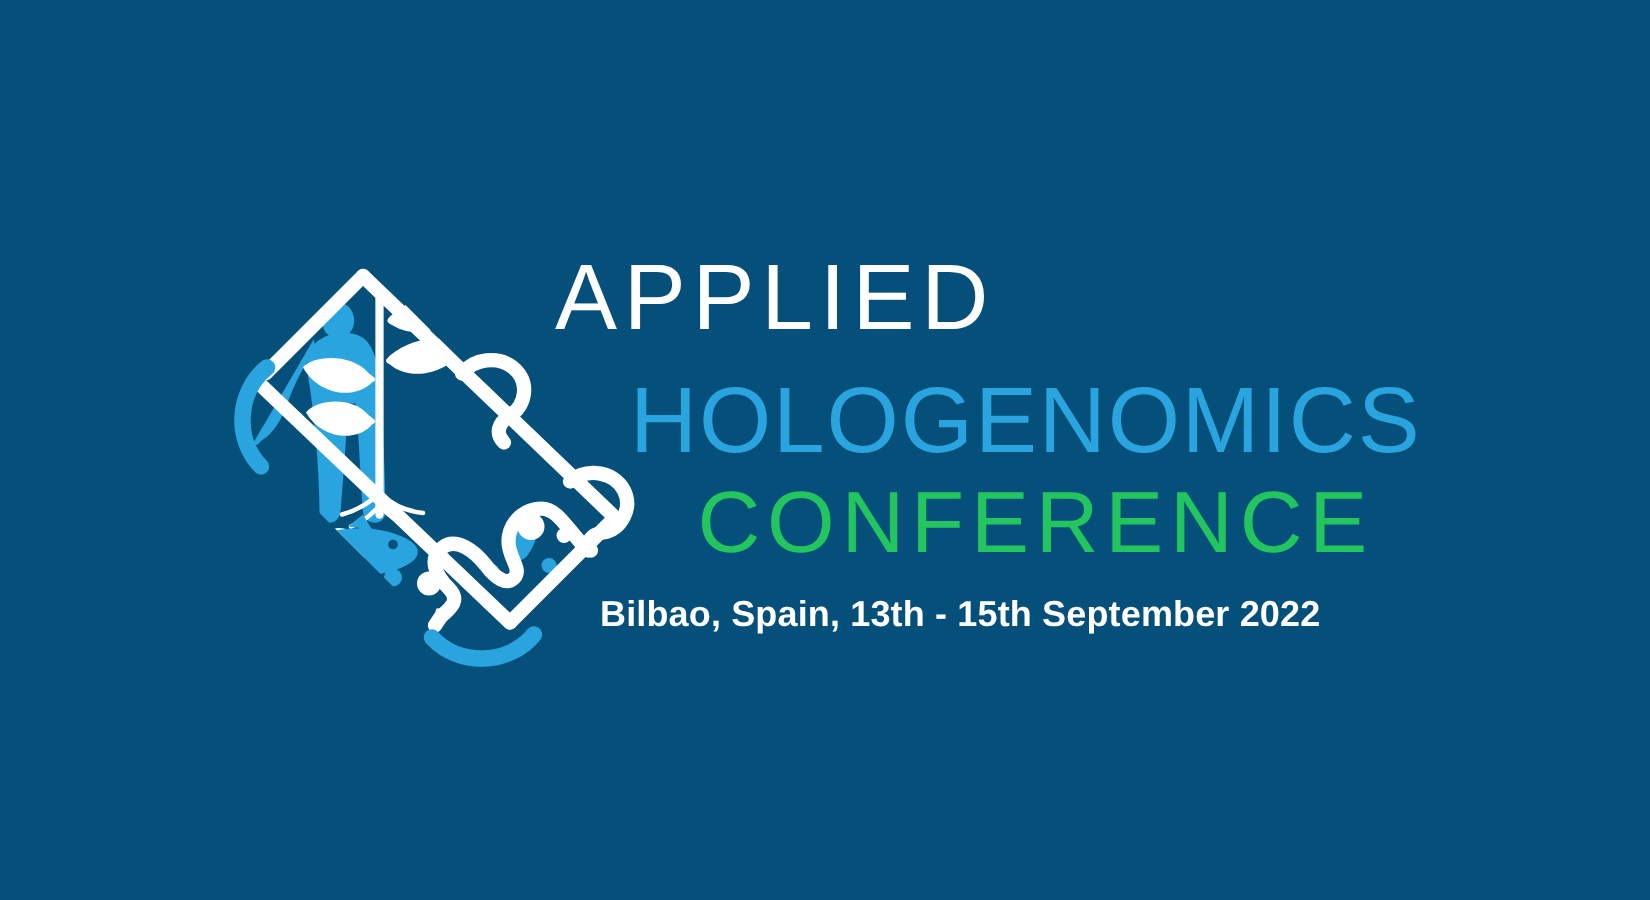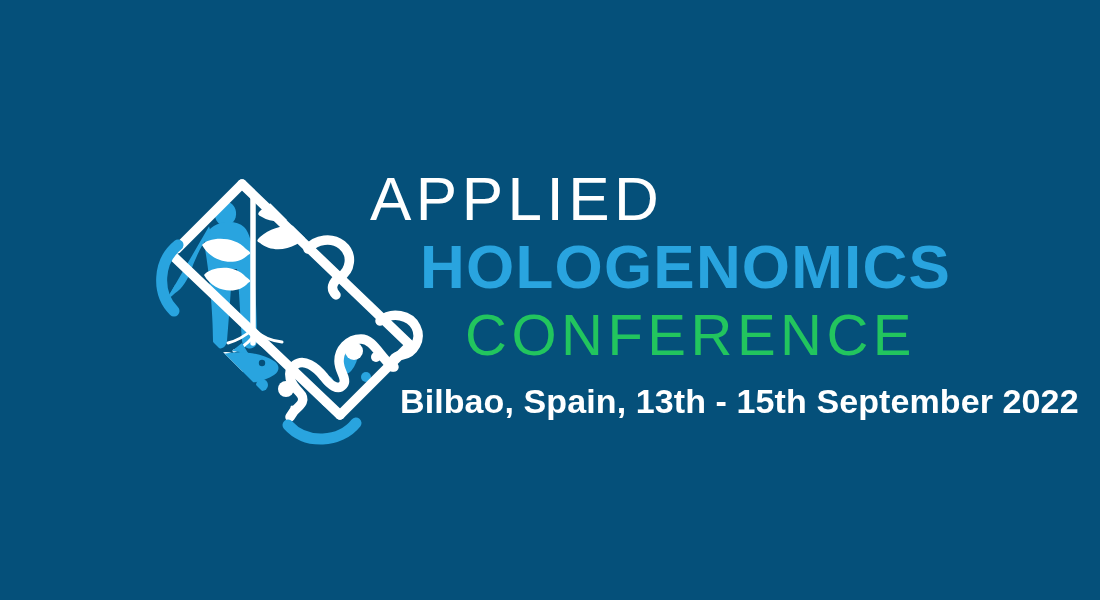--- a/index.html
+++ b/index.html
@@ -40,40 +40,40 @@
     font-size: 62px;
     font-weight: 300;
     letter-spacing: 4.5px;
     color: #ffffff;
     line-height: 1;
     white-space: nowrap;
     padding-left: 4px;
   }
   .line-hologenomics {
     font-size: 62px;
-    font-weight: 700;
+    font-weight: 400;
     letter-spacing: 1.2px;
     color: #29a4df;
     line-height: 1;
     white-space: nowrap;
-    margin-top: 6px;
+    margin-top: 20px;
     padding-left: 54px;
   }
   .line-conference {
     font-size: 58px;
     font-weight: 300;
     letter-spacing: 4.5px;
     color: #22c55e;
     line-height: 1;
     white-space: nowrap;
     margin-top: 8px;
     padding-left: 99px;
   }
   .line-date {
-    font-size: 34px;
+    font-size: 24px;
     font-weight: 700;
     letter-spacing: 0.1px;
     color: #ffffff;
     line-height: 1;
     white-space: nowrap;
     margin-top: 20px;
     padding-left: 34px;
   }
 </style>
 </head>

